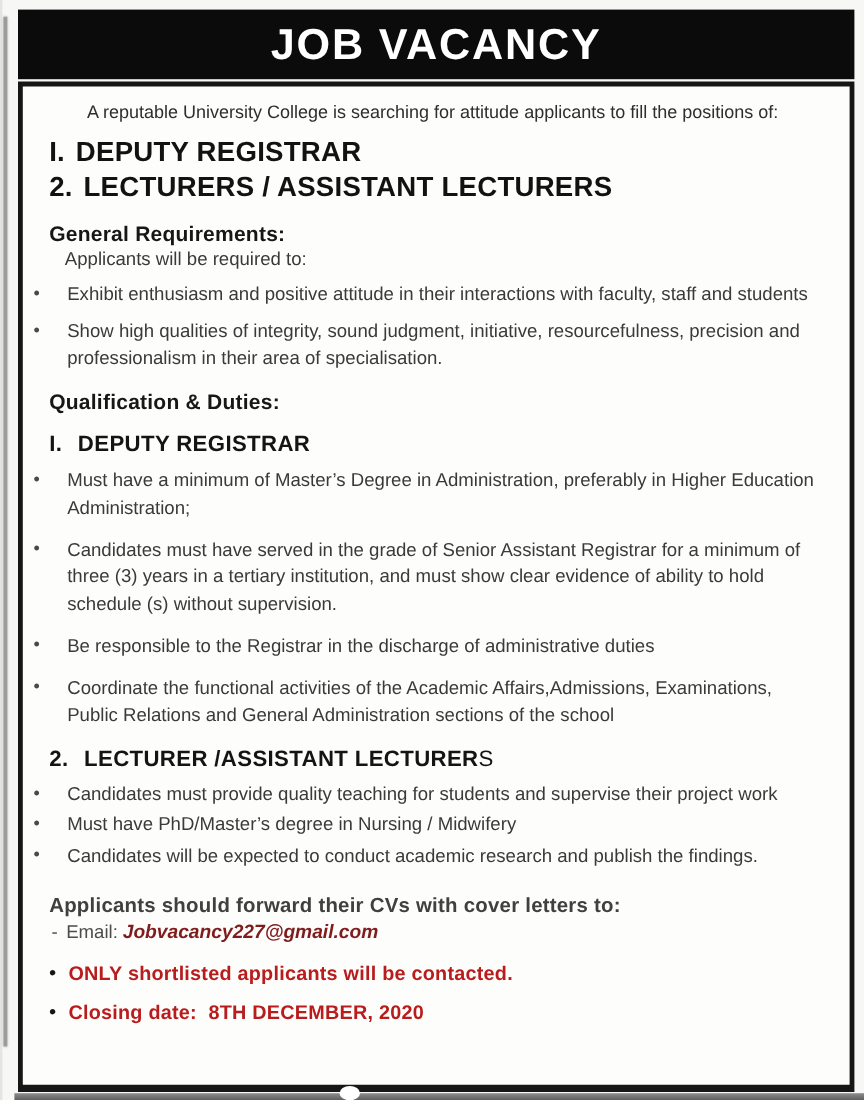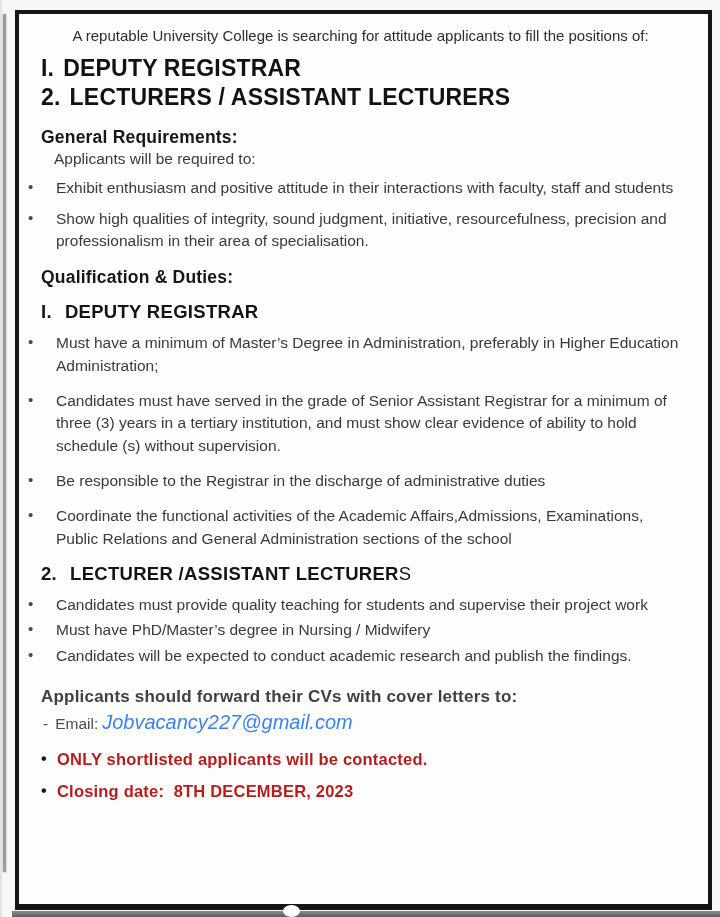--- a/index.html
+++ b/index.html
@@ -53,38 +53,41 @@
   ul.bullets.tight  li { margin-bottom:3px; }
 
   h3.sub-heading { margin:13px 0 5px; font-size:18.5px; font-weight:700; color:#141414; letter-spacing:0.3px; }
   h3.sub-heading .marker { margin-right:13px; }
   h3.sub-heading .suffix { font-weight:400; }
 
   .footer { margin-top:20px; }
   .forward-line { margin:0; font-size:17px; font-weight:700; color:#404040; letter-spacing:0.2px; }
   .email-line { margin:4px 0 0 2px; font-size:15.5px; color:#4d4d4d; }
   .email-line .dash { margin-right:7px; }
-  .email-value { font-weight:400; font-style:italic; font-size:20px; color:#3b82f6; margin-left:4px; }
+  .email-value { font-weight:700; font-style:italic; font-size:16px; color:#7f1d1d; margin-left:4px; }
 
   ul.notes { list-style:none; margin:16px 0 0 0; padding:0; }
   ul.notes li {
     position:relative; padding-left:16px;
     font-size:16.5px; font-weight:700; color:#b91c1c;
     margin-bottom:13px; white-space:pre-wrap; letter-spacing:0.2px;
   }
   ul.notes li::before { content:"\2022"; position:absolute; left:0; top:0; font-size:16px; color:#151515; }
 </style>
 </head>
 <body>
 
 <div class="scan-line-outer"></div>
 <div class="scan-line"></div>
 
 <div class="ad">
 
+  <div class="ad-header">
+    <h1 class="ad-title">JOB VACANCY</h1>
+  </div>
 
   <div class="content">
 
     <p class="intro">A reputable University College is searching for attitude applicants to fill the positions of:</p>
 
     <div class="positions">
       <div class="position">
         <span class="marker">I.</span><span>DEPUTY REGISTRAR</span>
       </div>
       <div class="position">
@@ -120,21 +123,21 @@
       <li>Candidates will be expected to conduct academic research and publish the findings.</li>
     </ul>
 
     <div class="footer">
       <p class="forward-line">Applicants should forward their CVs with cover letters to:</p>
       <p class="email-line">
         <span class="dash">-</span><span class="email-label">Email:</span><span class="email-value">Jobvacancy227@gmail.com</span>
       </p>
       <ul class="notes">
         <li>ONLY shortlisted applicants will be contacted.</li>
-        <li>Closing date:  8TH DECEMBER, 2023</li>
+        <li>Closing date:  8TH DECEMBER, 2020</li>
       </ul>
     </div>
 
   </div>
 </div>
 
 <div class="bottom-strip"></div>
 <div class="notch"></div>
 
 </body></html>

